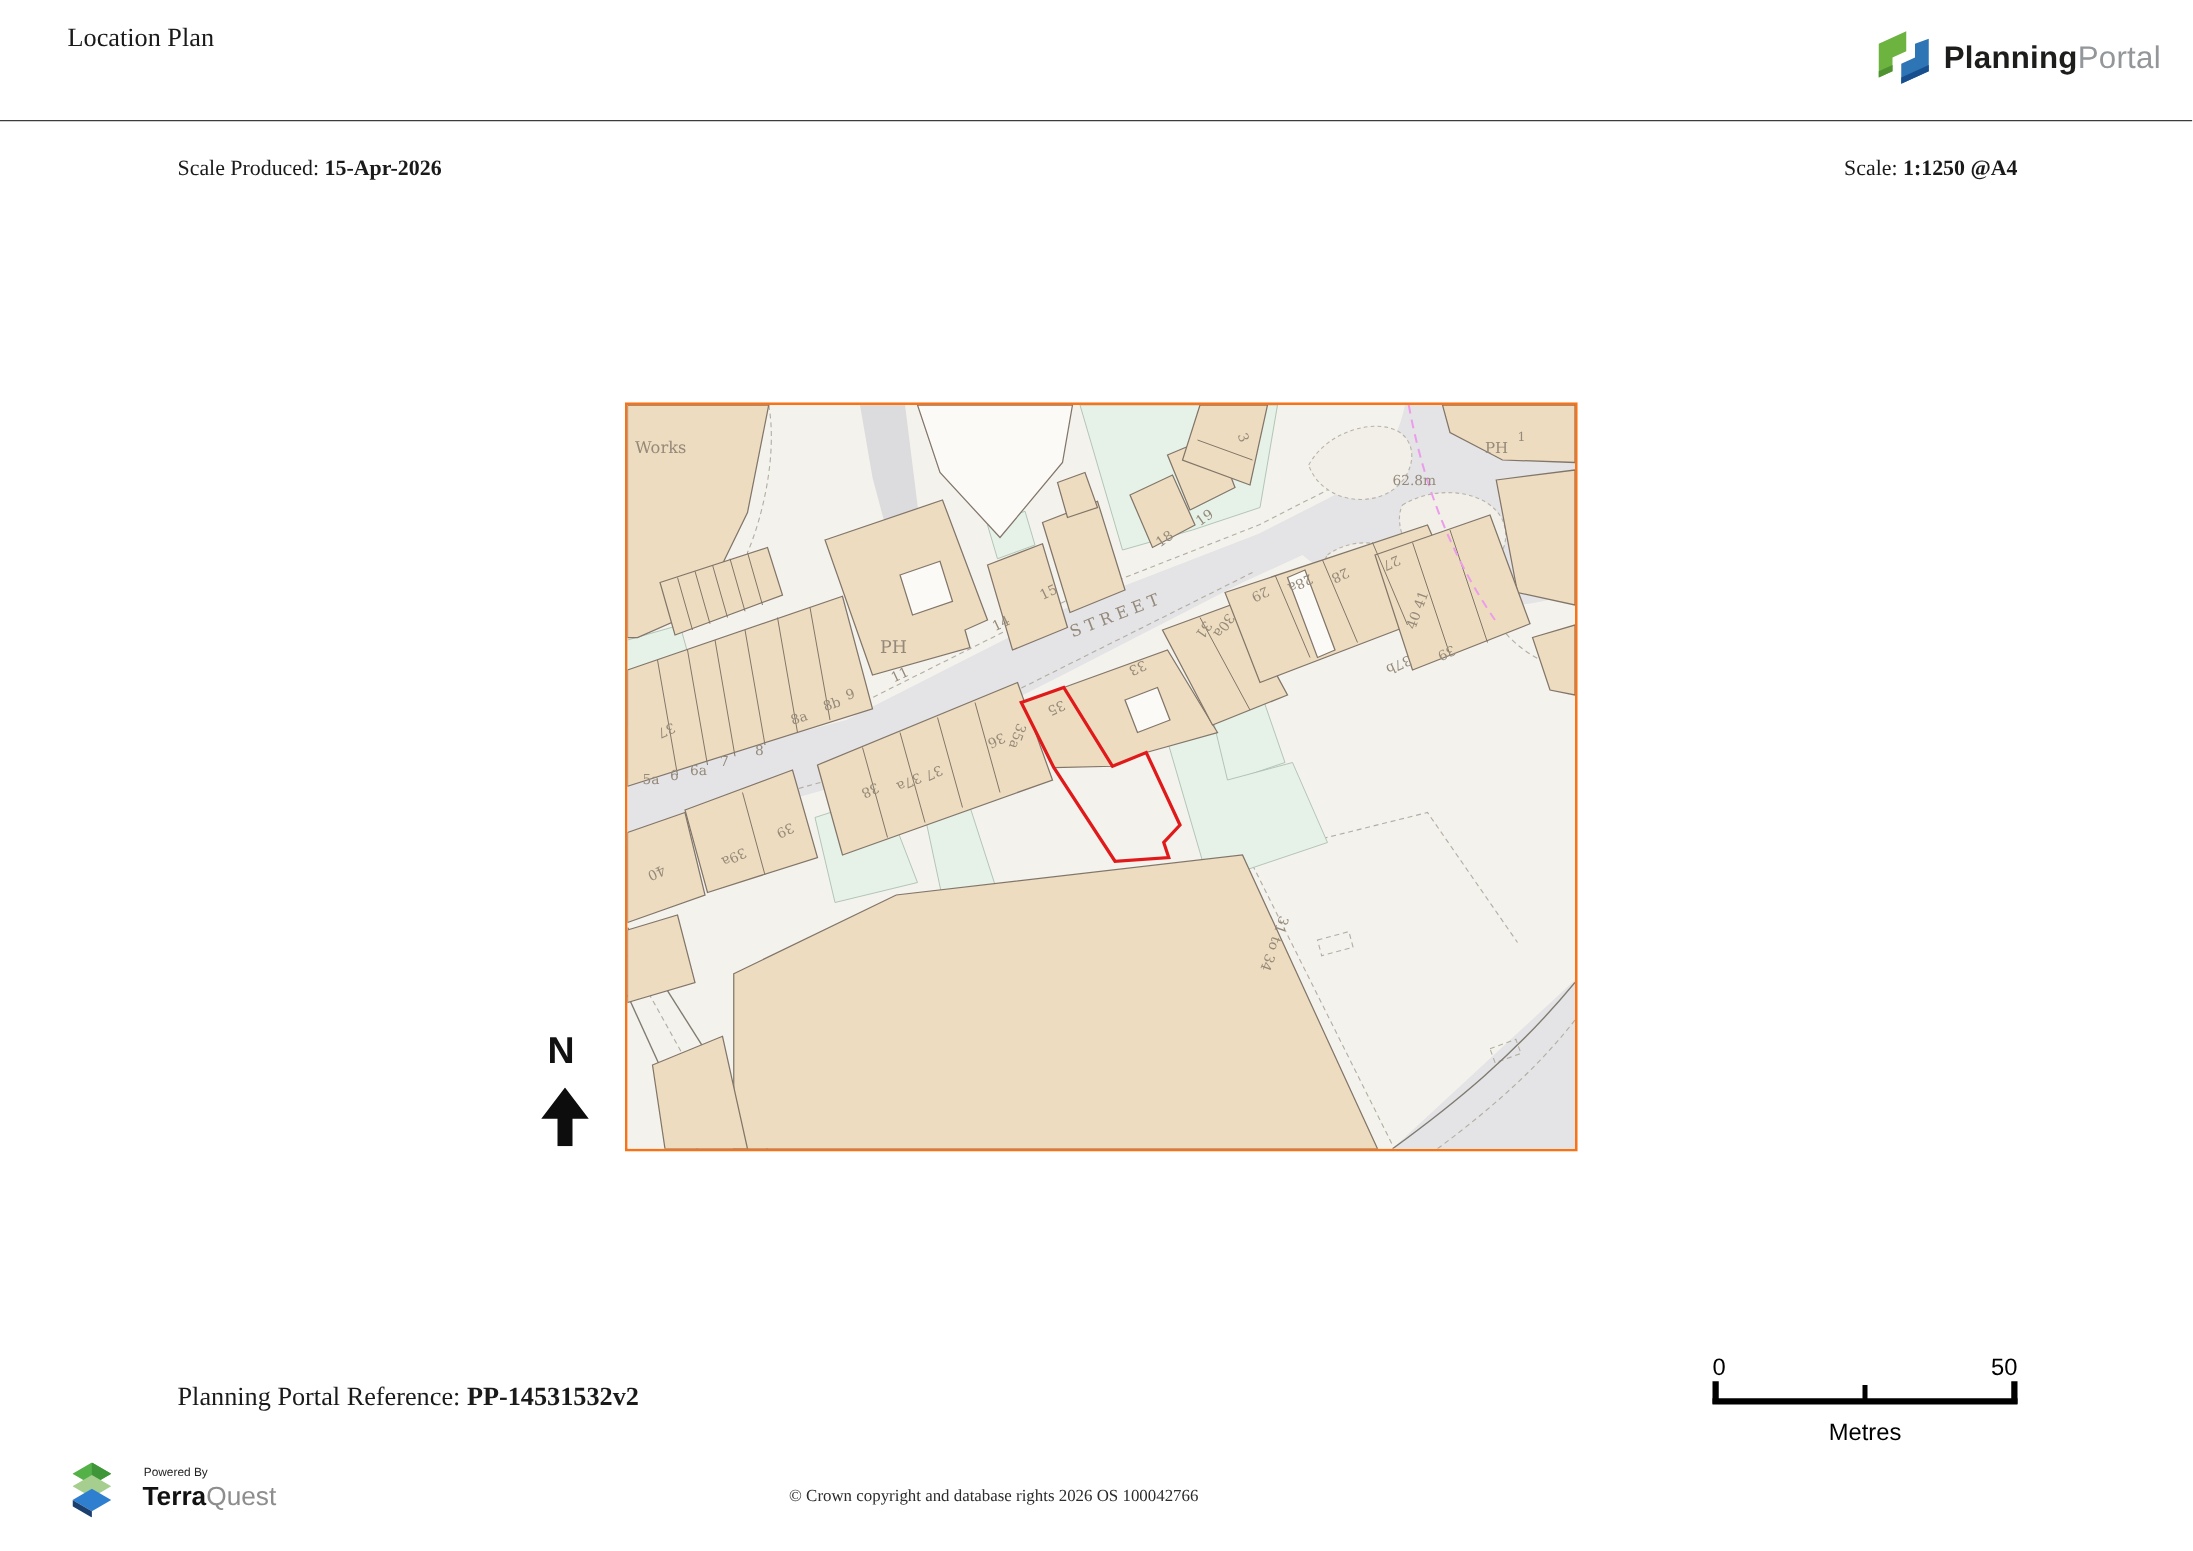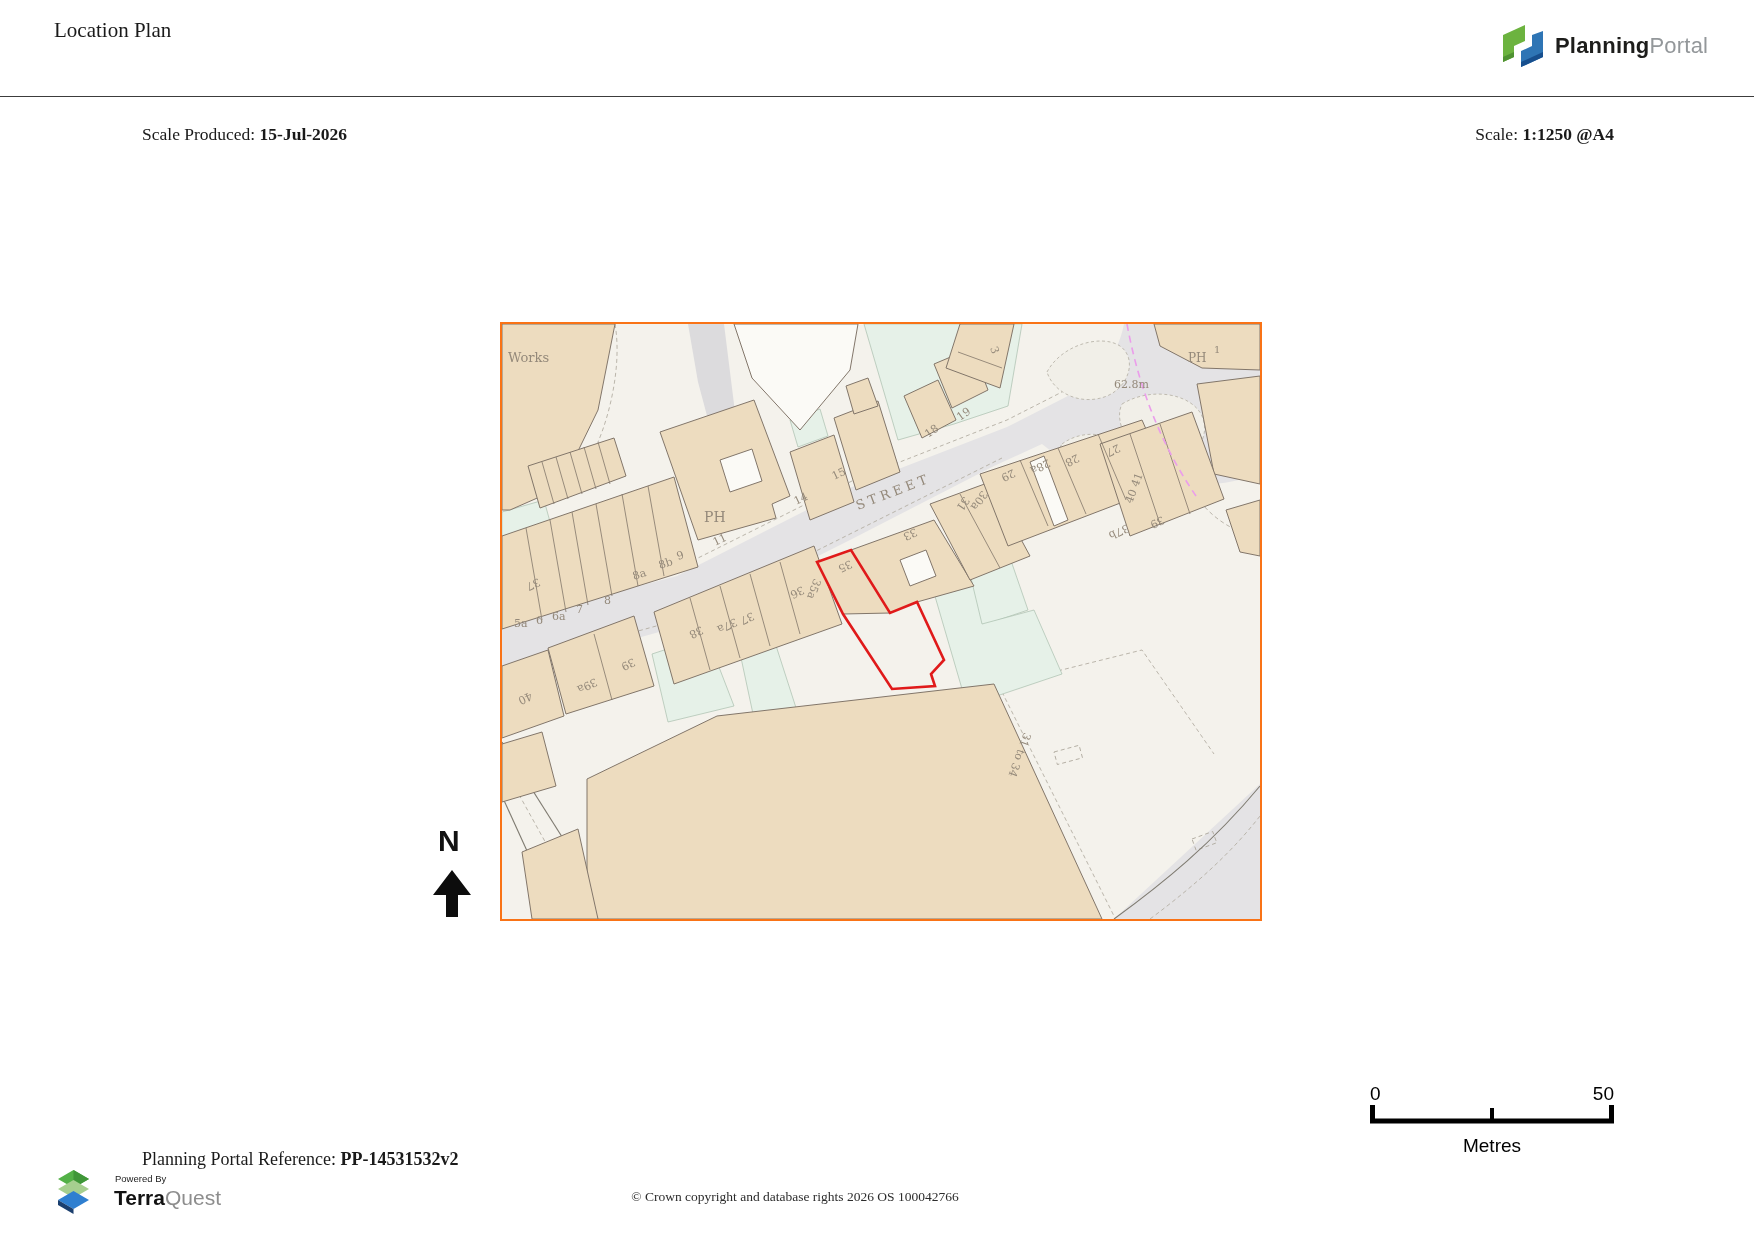--- a/index.html
+++ b/index.html
@@ -8,32 +8,32 @@
   .abs{position:absolute;}
   
   #title{left:54px;top:18px;font-size:21px;font-weight:normal;}
   #siteline{left:54px;top:47px;font-size:17.5px;}
   #siteline b{font-weight:bold;}
   #rule{left:0;top:96px;width:1754px;height:0;border-top:1.6px solid #3c3c3c;}
   #dateline{left:142px;top:124px;font-size:17.5px;}
   #scaleline{right:140px;top:124px;font-size:17.5px;}
   
   #pplogo{left:1500px;top:22px;display:flex;align-items:center;gap:9px;}
-  #pplogo .brand{font-family:"Liberation Sans",sans-serif;font-size:22px;letter-spacing:.2px;}
+  #pplogo .brand{font-family:"Liberation Sans",sans-serif;font-size:25px;letter-spacing:.2px;}
   #pplogo .b1{font-weight:bold;color:#1d1d1b;}
   #pplogo .b2{font-weight:normal;color:#93979a;}
   
   #mapbox{left:500px;top:322px;width:758px;height:595px;border:2px solid #f97316;background:#f4f2ec;}
   #mapbox svg{display:block;}
   .maplabel{font-family:"DejaVu Serif",serif;fill:#94897a;}
   
   #north-n{left:438px;top:824px;font-family:"Liberation Sans",sans-serif;font-size:30px;font-weight:bold;color:#111;}
   #north-arrow{left:432px;top:870px;}
   
-  #refline{left:142px;top:1105px;font-size:18px;margin-top:44px;}
+  #refline{left:142px;top:1105px;font-size:21px;}
   #copyright{left:0;top:1189px;width:1590px;text-align:center;font-size:13.5px;color:#2c2c2c;}
   
   #scalebar{left:1366px;top:1078px;width:252px;height:92px;font-family:"Liberation Sans",sans-serif;}
   #scalebar text{font-family:"Liberation Sans",sans-serif;fill:#000;}
   
   #tq{left:58px;top:1170px;display:flex;align-items:flex-start;gap:25px;}
   #tq .txt{font-family:"Liberation Sans",sans-serif;line-height:1;}
   #tq .pb{font-size:9.5px;color:#222;margin:4px 0 3px 1px;}
   #tq .brand{font-size:21px;}
   #tq .t1{font-weight:bold;color:#121212;}
@@ -49,21 +49,21 @@
     <svg width="46" height="48" viewBox="0 0 46 48">
       <path d="M3,13 L25,3 L25,19 L14,24 L14,35 L3,40 Z" fill="#6cb33f"></path>
       <path d="M14,30 L14,35 L3,40 L3,35 Z" fill="#4f9232"></path>
       <path d="M43,9 L43,35 L21,45 L21,29 L32,24 L32,13 Z" fill="#2e75b5"></path>
       <path d="M21,40 L43,30 L43,35 L21,45 Z" fill="#174f8e"></path>
     </svg>
     <div class="brand"><span class="b1">Planning</span><span class="b2">Portal</span></div>
   </div>
   <div class="abs" id="rule"></div>
   <div class="abs" id="dateline">
-    <span>Scale Produced: </span><b>15-Jul-2026</b>
+    <span>Scale Produced: </span><b>15-Apr-2026</b>
   </div>
   <div class="abs" id="scaleline">
     <span>Scale: </span><b>1:1250 @A4</b>
   </div>
 
   <div class="abs" id="mapbox">
     <svg id="mapsvg" width="758" height="595" viewBox="0 0 758 595">
       <rect x="0" y="0" width="758" height="595" fill="#f4f2ec"></rect>
 
       <g>

